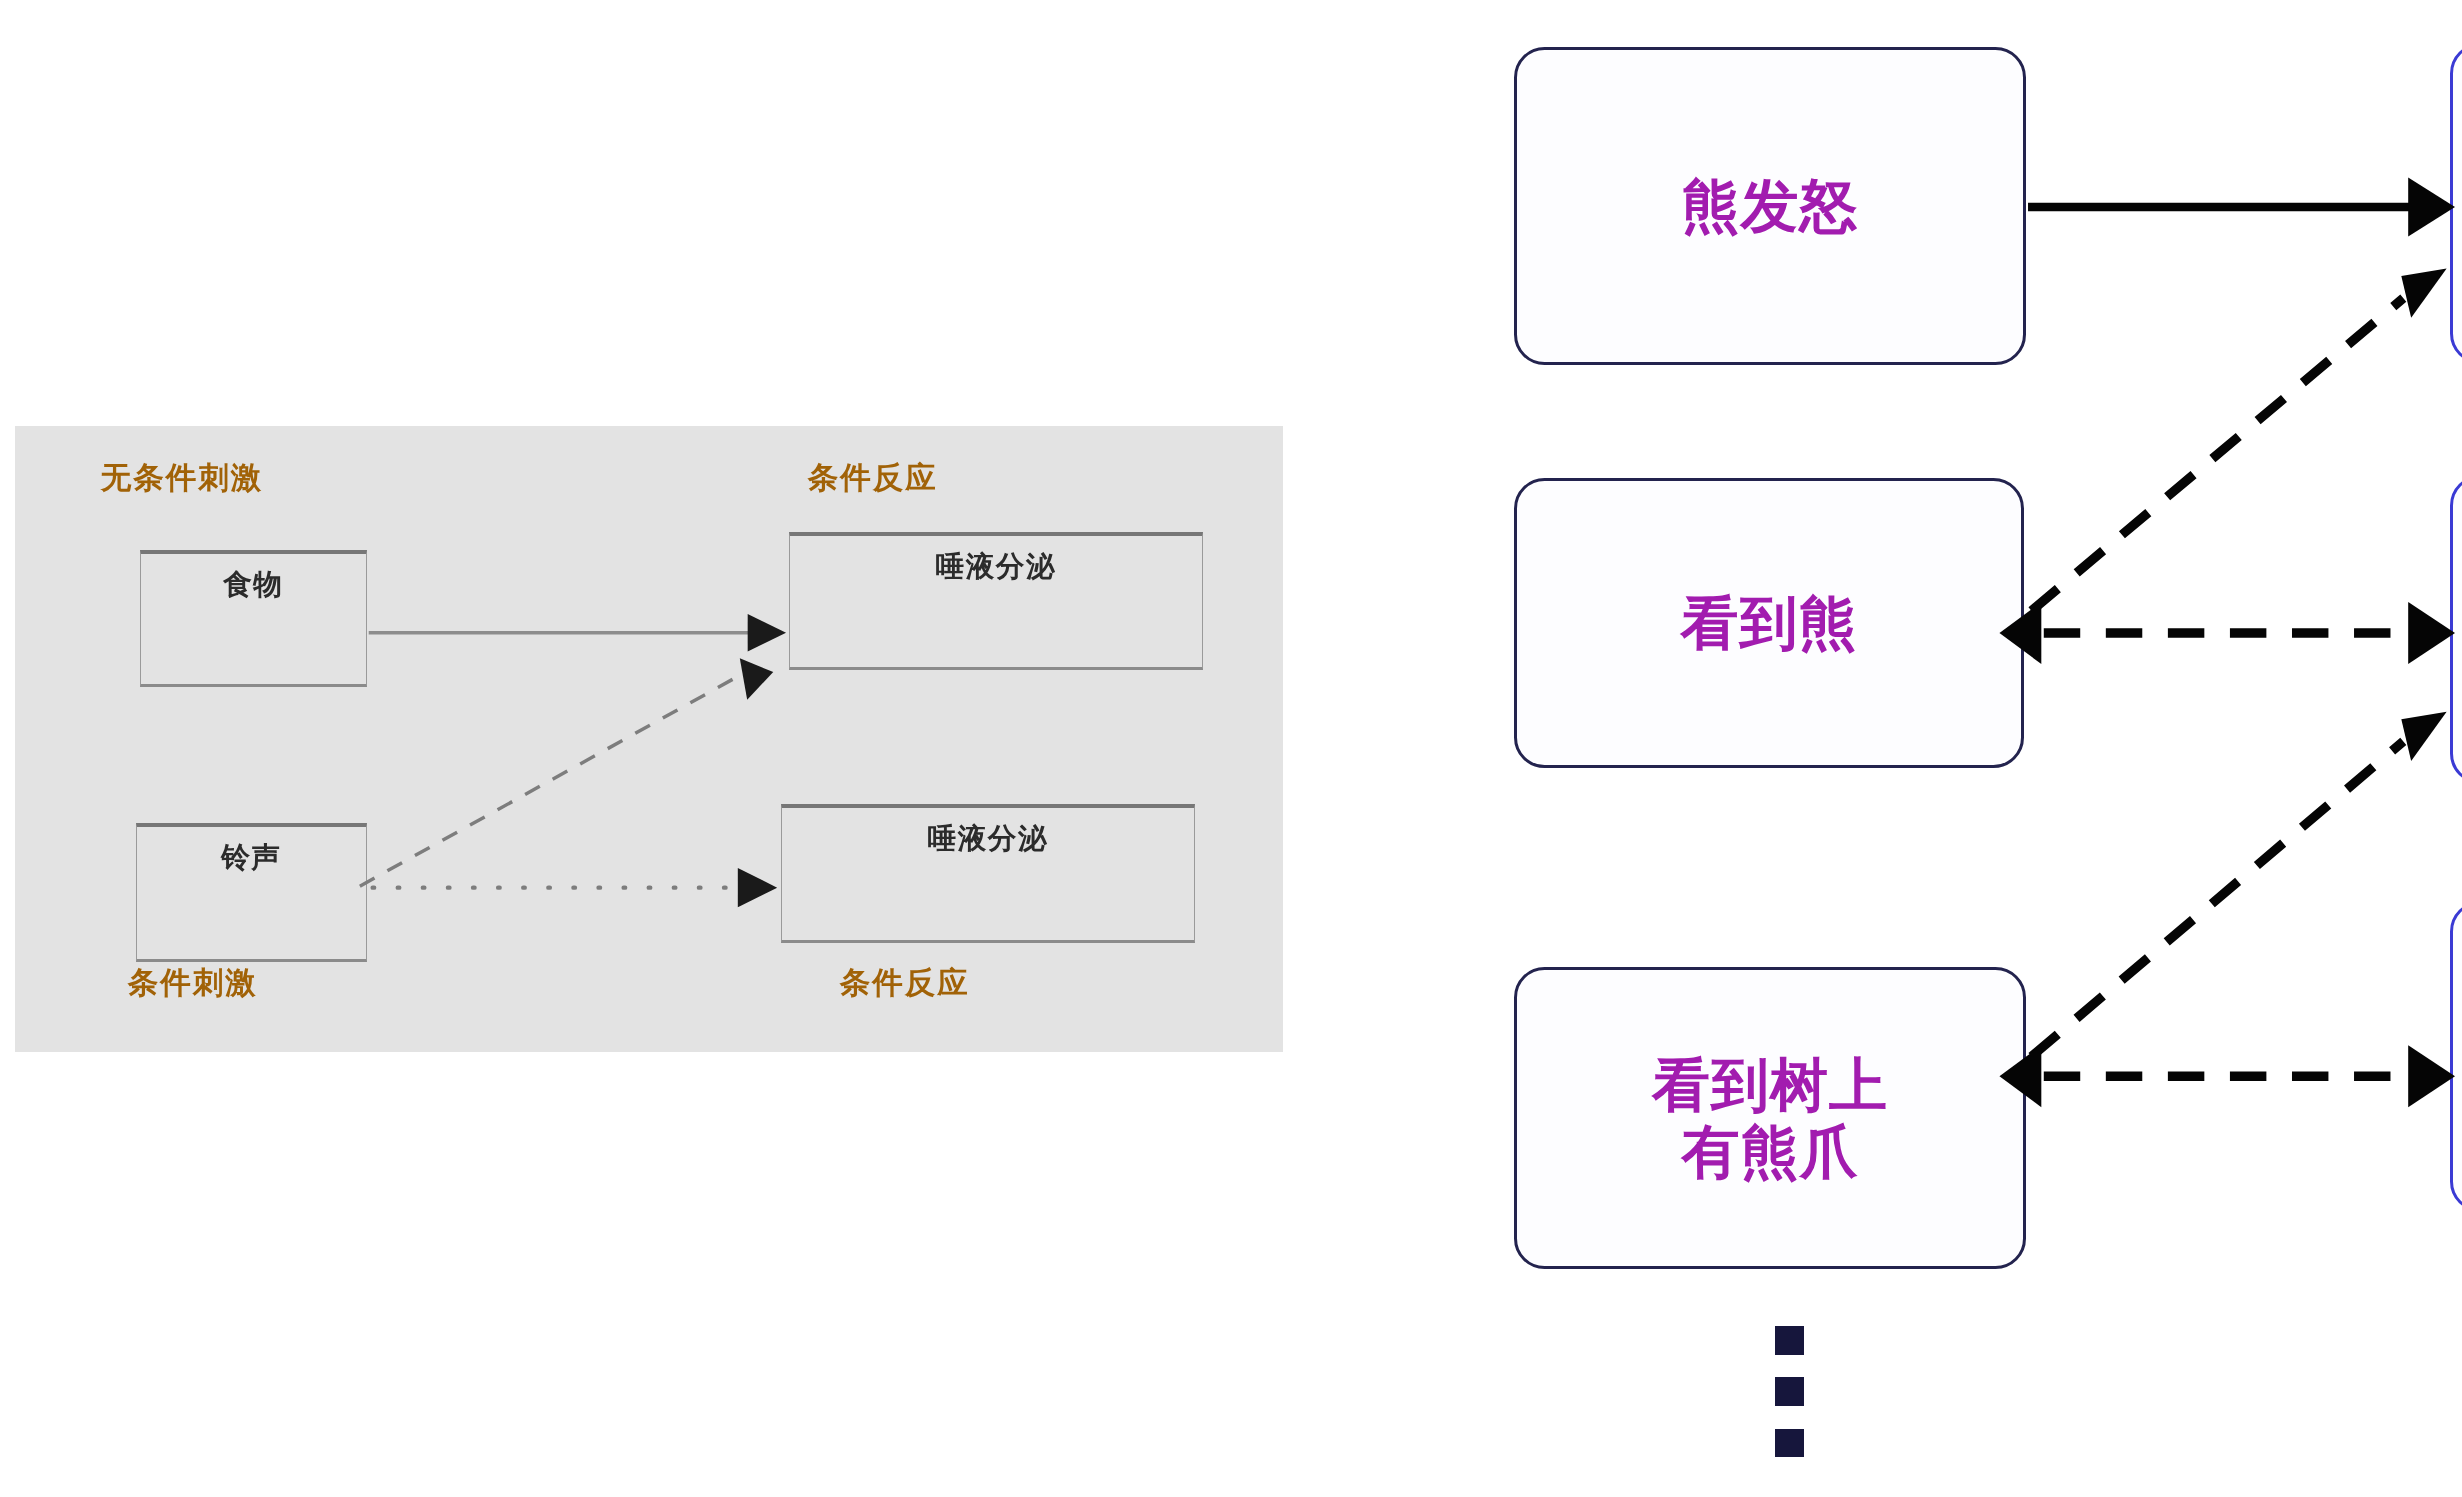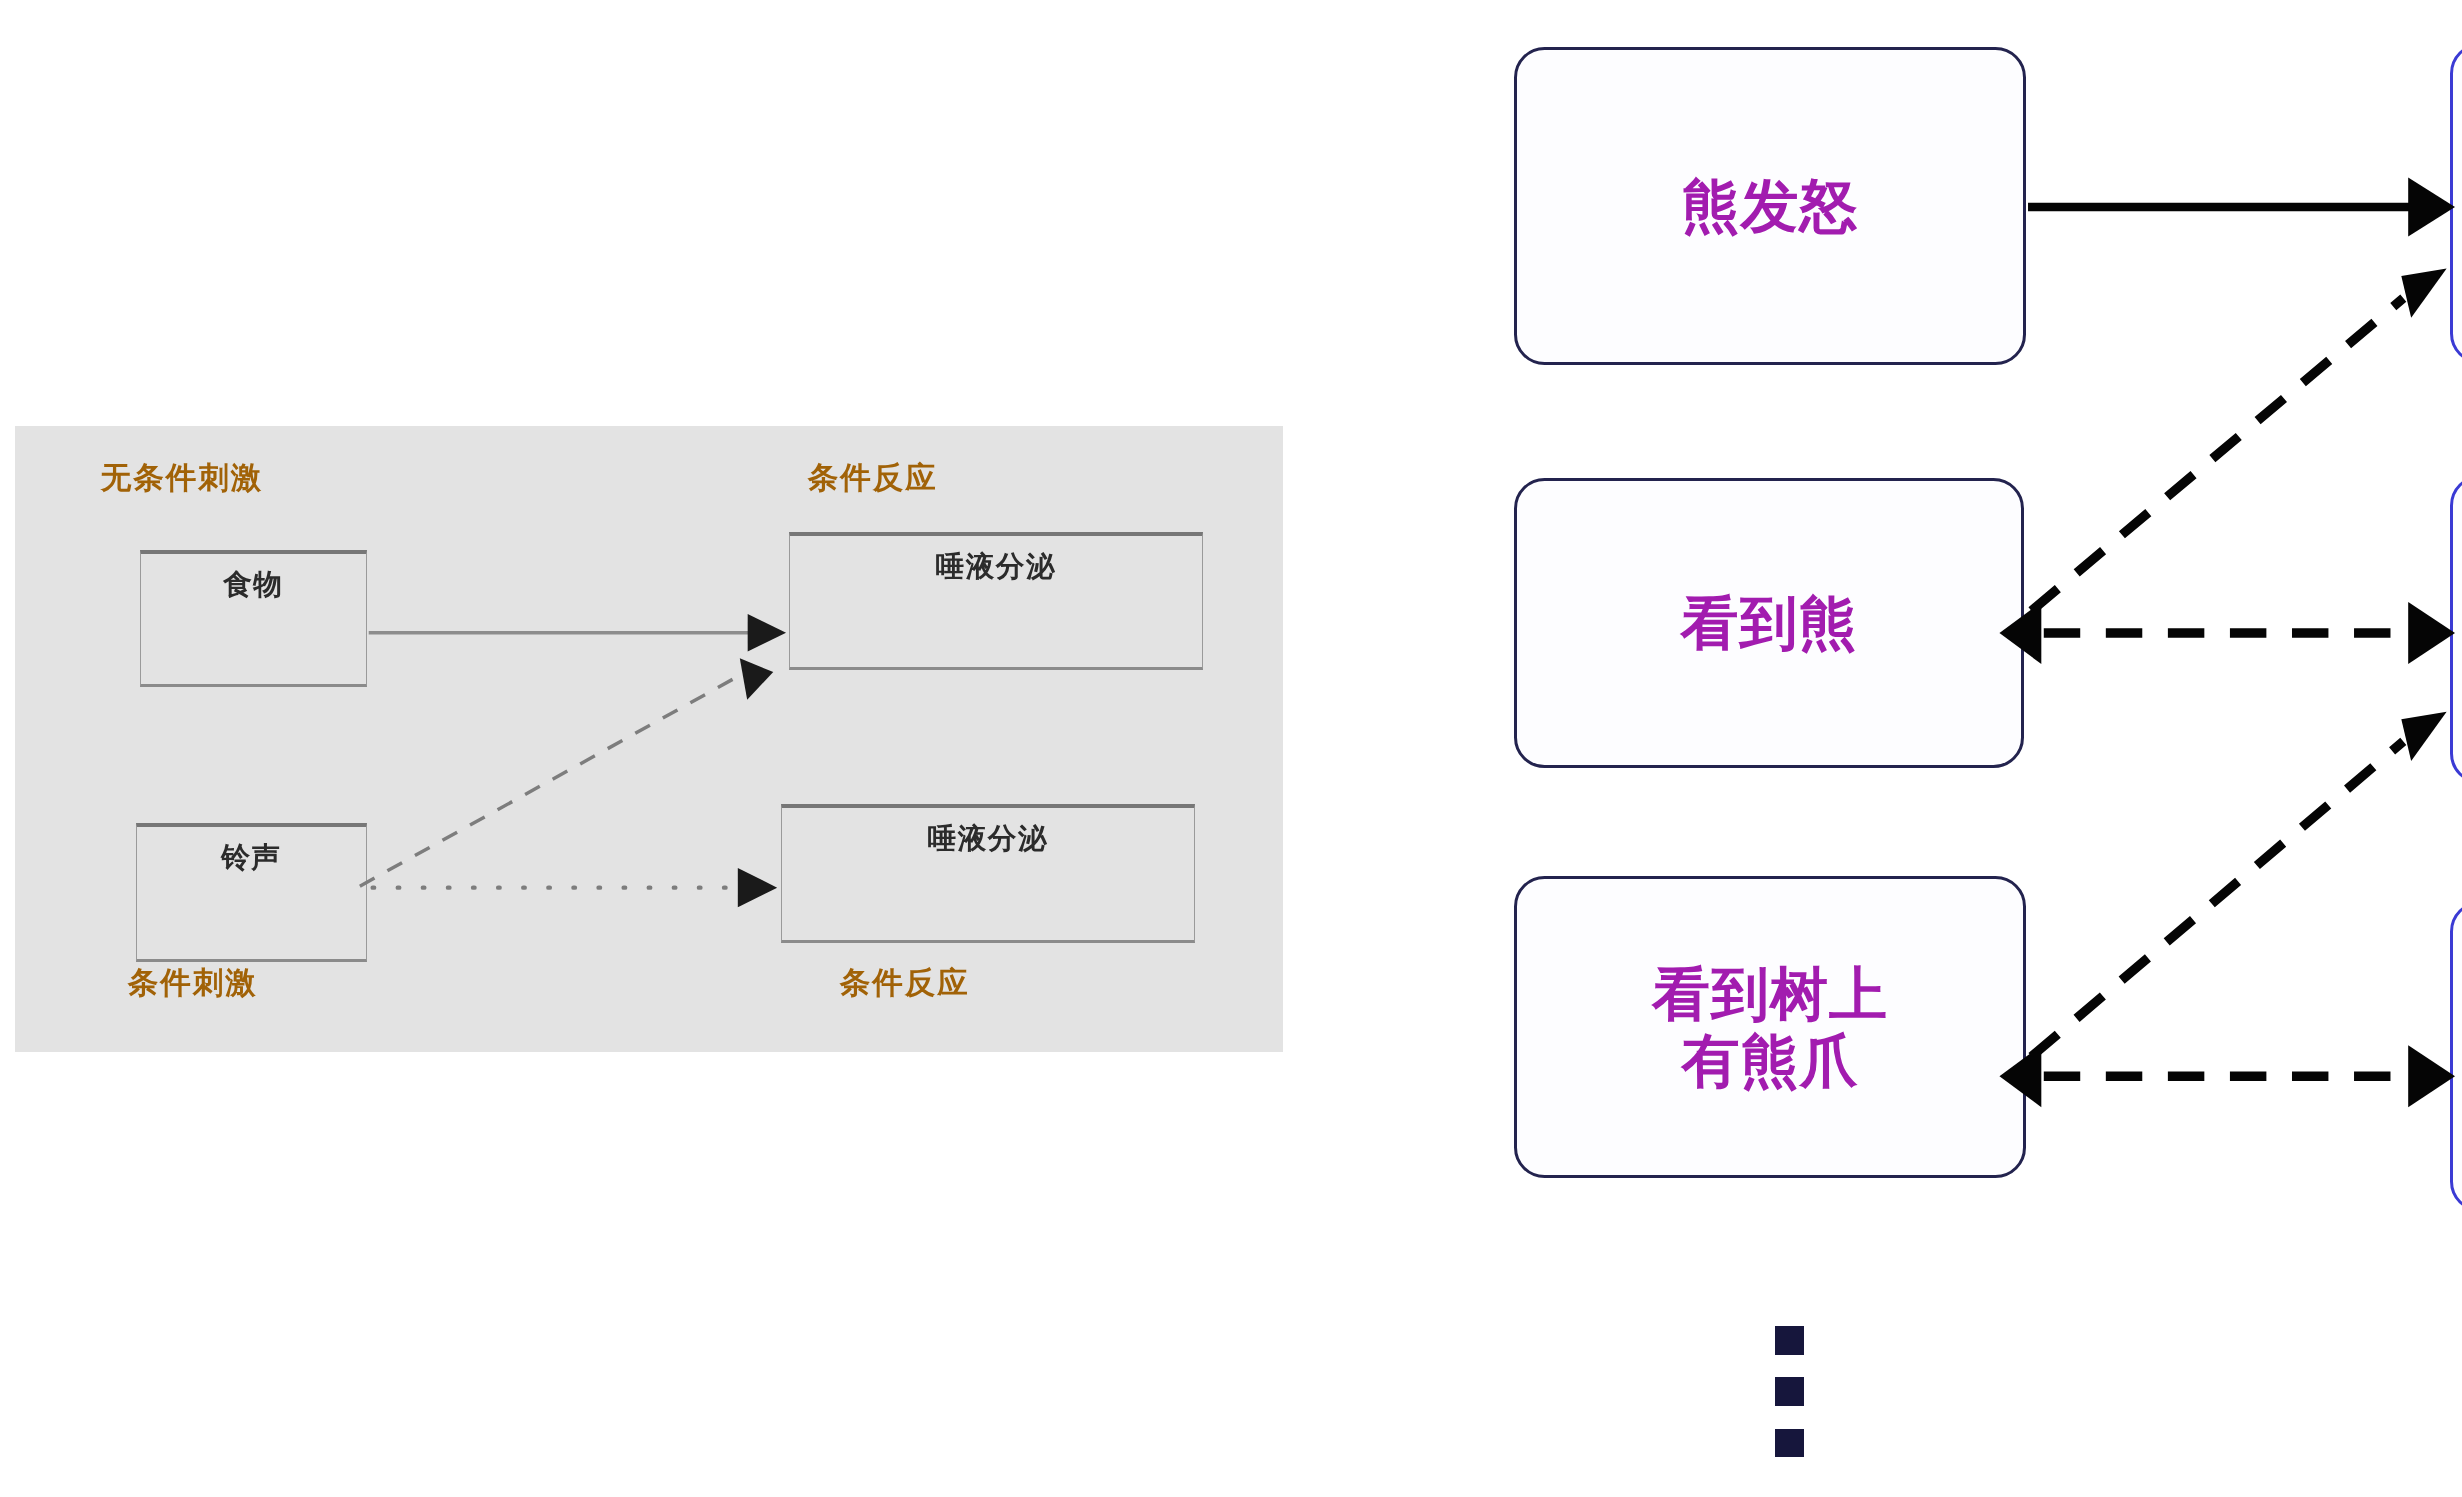--- a/index.html
+++ b/index.html
@@ -30,21 +30,21 @@
   
   .rb{position:absolute;background:#fdfdff;box-sizing:border-box;
       display:flex;align-items:center;justify-content:center;
       text-align:center;line-height:1.16;}
   .rb.navy {border:3.4px solid #23234e;border-radius:30.5px;}
   .rb.blue {border:3.4px solid #3a3ad4;border-radius:30.5px;}
   .rb .cn  {font-size:58px;font-weight:700;color:#a21caf;letter-spacing:1px;}
 
   #box-bear-angry {left:1514px;top:47px;  width:512px;height:318px;}
   #box-see-bear   {left:1514px;top:478px; width:510px;height:290px;}
-  #box-see-claw   {left:1514px;top:876px;width:512px;height:302px;}
+  #box-see-claw   {left:1514px;top:967px;width:512px;height:302px;}
   #box-reward     {left:2450px;top:43px;  width:515px;height:321px;}
   #box-vsp        {left:2450px;top:475px; width:515px;height:309px;}
   #box-vs         {left:2450px;top:901px;width:515px;height:311px;}
 
   #rl-edges{position:absolute;left:0;top:0;width:3306px;height:1498px;
             pointer-events:none;}
 
   .dots{position:absolute;display:flex;flex-direction:column;gap:22.7px;}
   .dots i{display:block;width:28.6px;height:28.6px;}
   #dots-left  {left:1775px;top:1326px;}

